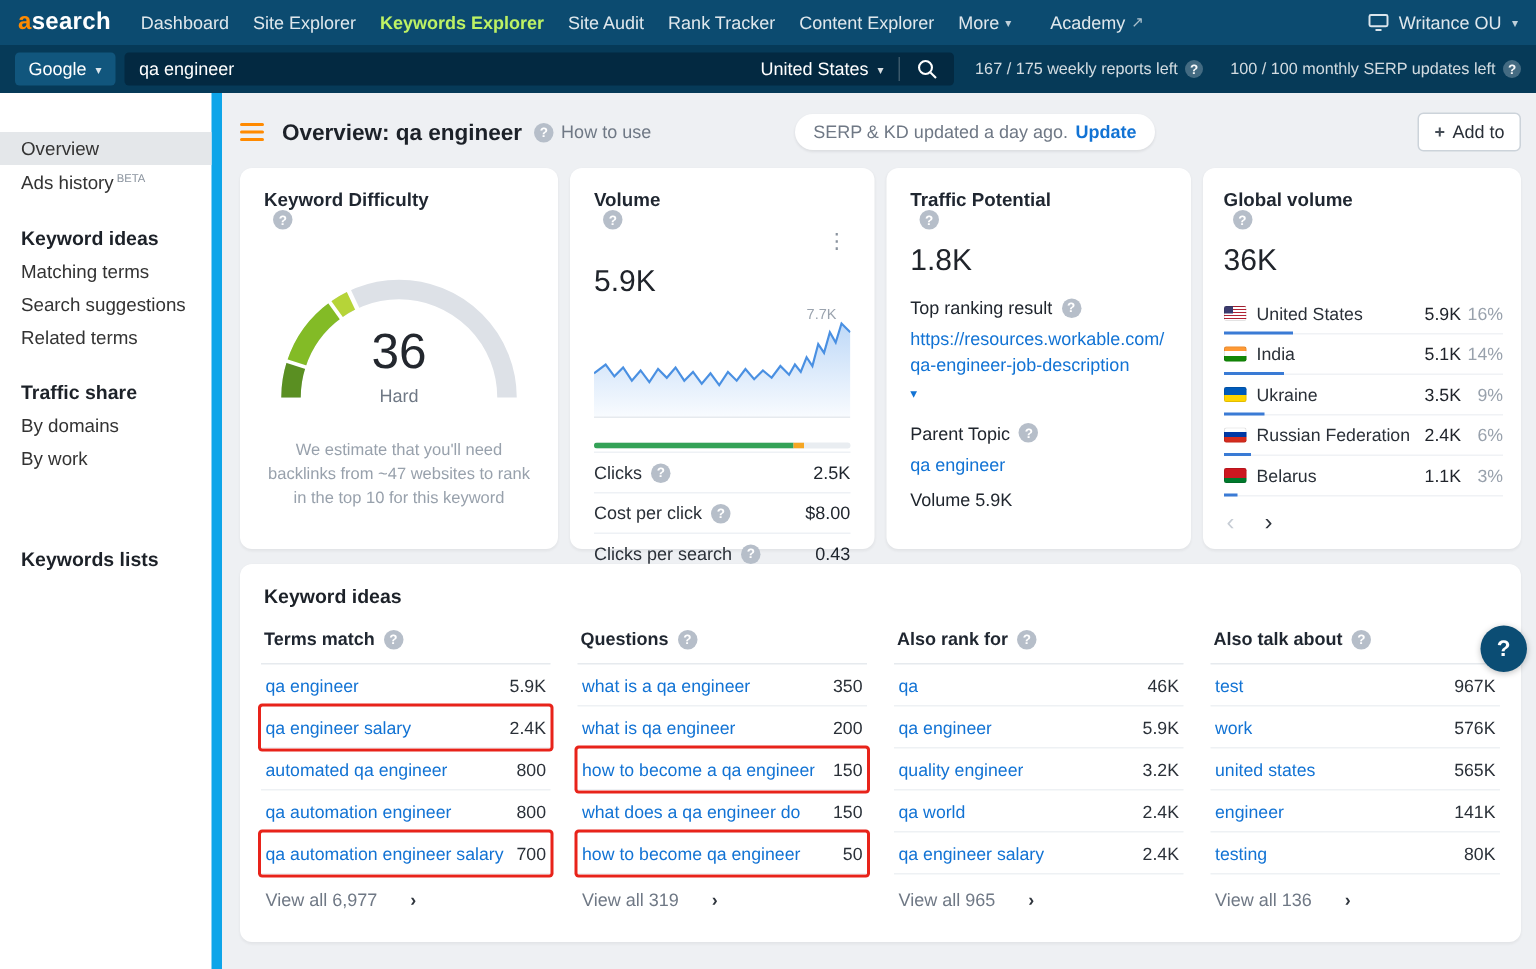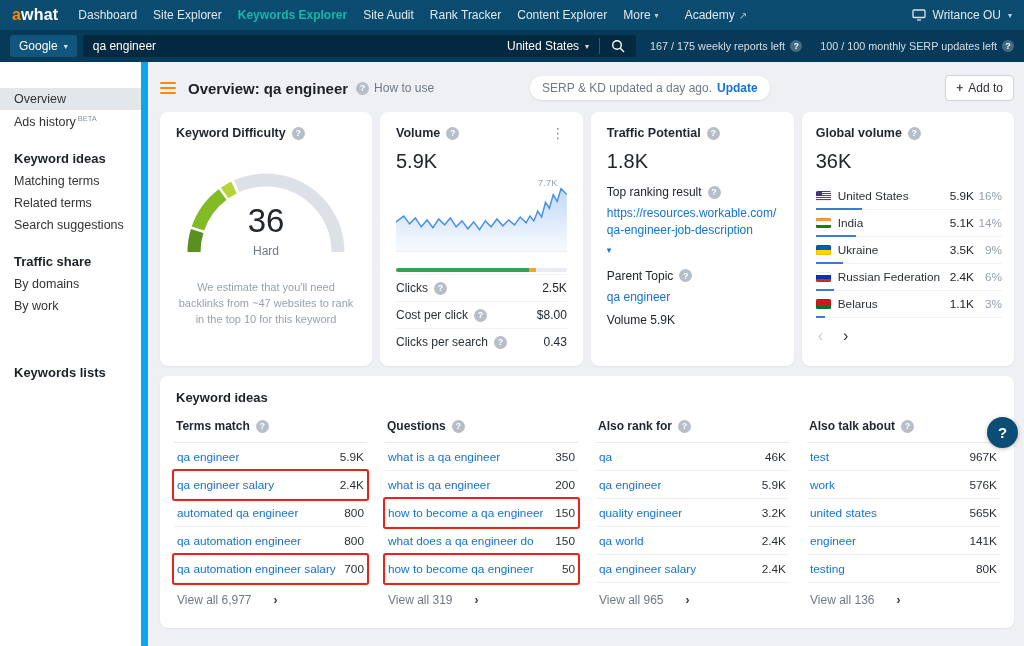--- a/index.html
+++ b/index.html
@@ -7,21 +7,21 @@
   body { font-family:"Liberation Sans", sans-serif; background:#eef0f3; overflow:hidden; position:relative; }
   button { font-family:inherit; cursor:pointer; }
   a { cursor:pointer; }
 
   
   .topnav { height:30px; background:#0c4b70; display:flex; align-items:center; padding:0 12px; color:rgba(255,255,255,.87); font-size:12px; }
   .logo { font-size:16px; font-weight:800; margin-right:20px; color:#fff; letter-spacing:.2px; }
   .logo .a { color:#ff8a00; }
   .nav-items { display:flex; gap:16px; align-items:center; }
   .nav-item { white-space:nowrap; display:flex; align-items:center; gap:4px; }
-  .nav-item.active { color:#14b8a6; font-weight:700; }
+  .nav-item.active { color:#bef264; font-weight:700; }
   .academy { margin-left:26px; display:flex; align-items:center; gap:4px; }
   .ext { font-size:10px; opacity:.75; }
   .tn-right { margin-left:auto; display:flex; align-items:center; gap:7px; }
   .caret { font-size:8px; opacity:.85; }
 
   
   .searchbar { height:32px; background:#063a58; display:flex; align-items:center; padding:12px 10px; }
   .engine-select { height:22px; background:#11567d; border:none; border-radius:3px; color:#fff; font-size:12px; display:flex; align-items:center; gap:6px; padding:0 9px; margin-right:6px; flex:none; }
   .search-wrap { flex:1; height:22px; background:#032941; border-radius:3px; display:flex; align-items:center; min-width:0; }
   .search-input { flex:1; background:transparent; border:none; outline:none; color:#fff; font-size:12px; padding:0 10px; min-width:0; font-family:inherit; }
@@ -51,21 +51,21 @@
   .howto { display:flex; align-items:center; margin-left:8px; color:#6f7885; font-size:12px; }
   .howto span.txt { margin-left:5px; }
   .pill { margin-left:96px; background:#fff; border-radius:14px; padding:5px 12px; font-size:12px; color:#6f7885; box-shadow:0 1px 2px rgba(27,31,35,.1); white-space:nowrap; display:flex; gap:5px; align-items:center; }
   .pill a { color:#1273d4; font-weight:700; text-decoration:none; }
   .addto { margin-left:auto; display:flex; align-items:center; gap:5px; background:#fff; border:1px solid #ccd3da; border-radius:4px; padding:5px 10px; font-size:12px; color:#2a3038; white-space:nowrap; }
   .addto .plus { font-weight:700; color:#444c56; }
 
   
   .cards { display:grid; grid-template-columns:repeat(4,1fr); gap:8px; }
   .card { background:#fff; border-radius:8px; box-shadow:0 1px 2px rgba(27,31,35,.06); padding:14px 16px; height:254px; position:relative; }
-  .card-title { display:flex; align-items:center; font-size:12.5px; font-weight:700; color:#1f2630; }
+  .card-title { display:flex; align-items:flex-start; font-size:12.5px; font-weight:700; color:#1f2630;flex-direction:column; }
   .kebab { margin-left:auto; background:none; border:none; color:#8a939e; font-size:14px; line-height:1; padding:0 2px; }
   .big { font-size:20px; color:#20242b; margin-top:10px; font-weight:500; }
 
   
   .gauge { position:relative; width:180px; margin:22px auto 0; height:102px; }
   .gauge svg { display:block; }
   .gauge-val { position:absolute; left:0; right:0; top:40px; text-align:center; font-size:33px; color:#23272e; font-weight:500; }
   .gauge-label { position:absolute; left:0; right:0; top:82px; text-align:center; font-size:12px; color:#6f7885; }
   .kd-note { margin-top:16px; text-align:center; font-size:11px; color:#98a1ac; line-height:1.45; }
 
@@ -117,21 +117,21 @@
   .idea-viewall { display:flex; align-items:center; gap:22px; padding:10px 3px 0; font-size:12px; color:#6f7885; text-decoration:none; }
   .idea-viewall .chev { color:#2f353d; font-weight:700; }
 
   
   .help-fab { position:absolute; right:6px; top:417px; width:31px; height:31px; border-radius:50%; background:#0b4d74; color:#fff; font-size:15px; font-weight:700; border:none; box-shadow:0 1px 4px rgba(0,0,0,.25); z-index:5; }
 </style>
 </head>
 <body>
 
 <nav class="topnav">
-  <div class="logo"><span class="a">a</span><span>what</span></div>
+  <div class="logo"><span class="a">a</span><span>search</span></div>
   <div class="nav-items">
     <span class="nav-item">Dashboard</span>
     <span class="nav-item">Site Explorer</span>
     <span class="nav-item active">Keywords Explorer</span>
     <span class="nav-item">Site Audit</span>
     <span class="nav-item">Rank Tracker</span>
     <span class="nav-item">Content Explorer</span>
     <span class="nav-item">
         <span>More</span>
         <span class="caret">▾</span>
@@ -182,22 +182,22 @@
   </div>
 </div>
 
 <div class="content">
 
   <aside class="sidebar">
     <div class="sb-item active">Overview</div>
     <div class="sb-item"><span>Ads history</span><sup class="beta">BETA</sup></div>
     <div class="sb-head">Keyword ideas</div>
     <div class="sb-item">Matching terms</div>
+    <div class="sb-item">Search suggestions</div>
     <div class="sb-item">Related terms</div>
-    <div class="sb-item">Search suggestions</div>
     <div class="sb-head">Traffic share</div>
     <div class="sb-item">By domains</div>
     <div class="sb-item">By work</div>
     <div class="sb-head big-gap">Keywords lists</div>
   </aside>
 
   <main class="main">
     <div class="main-header">
       <button class="ham">
           <i></i>

